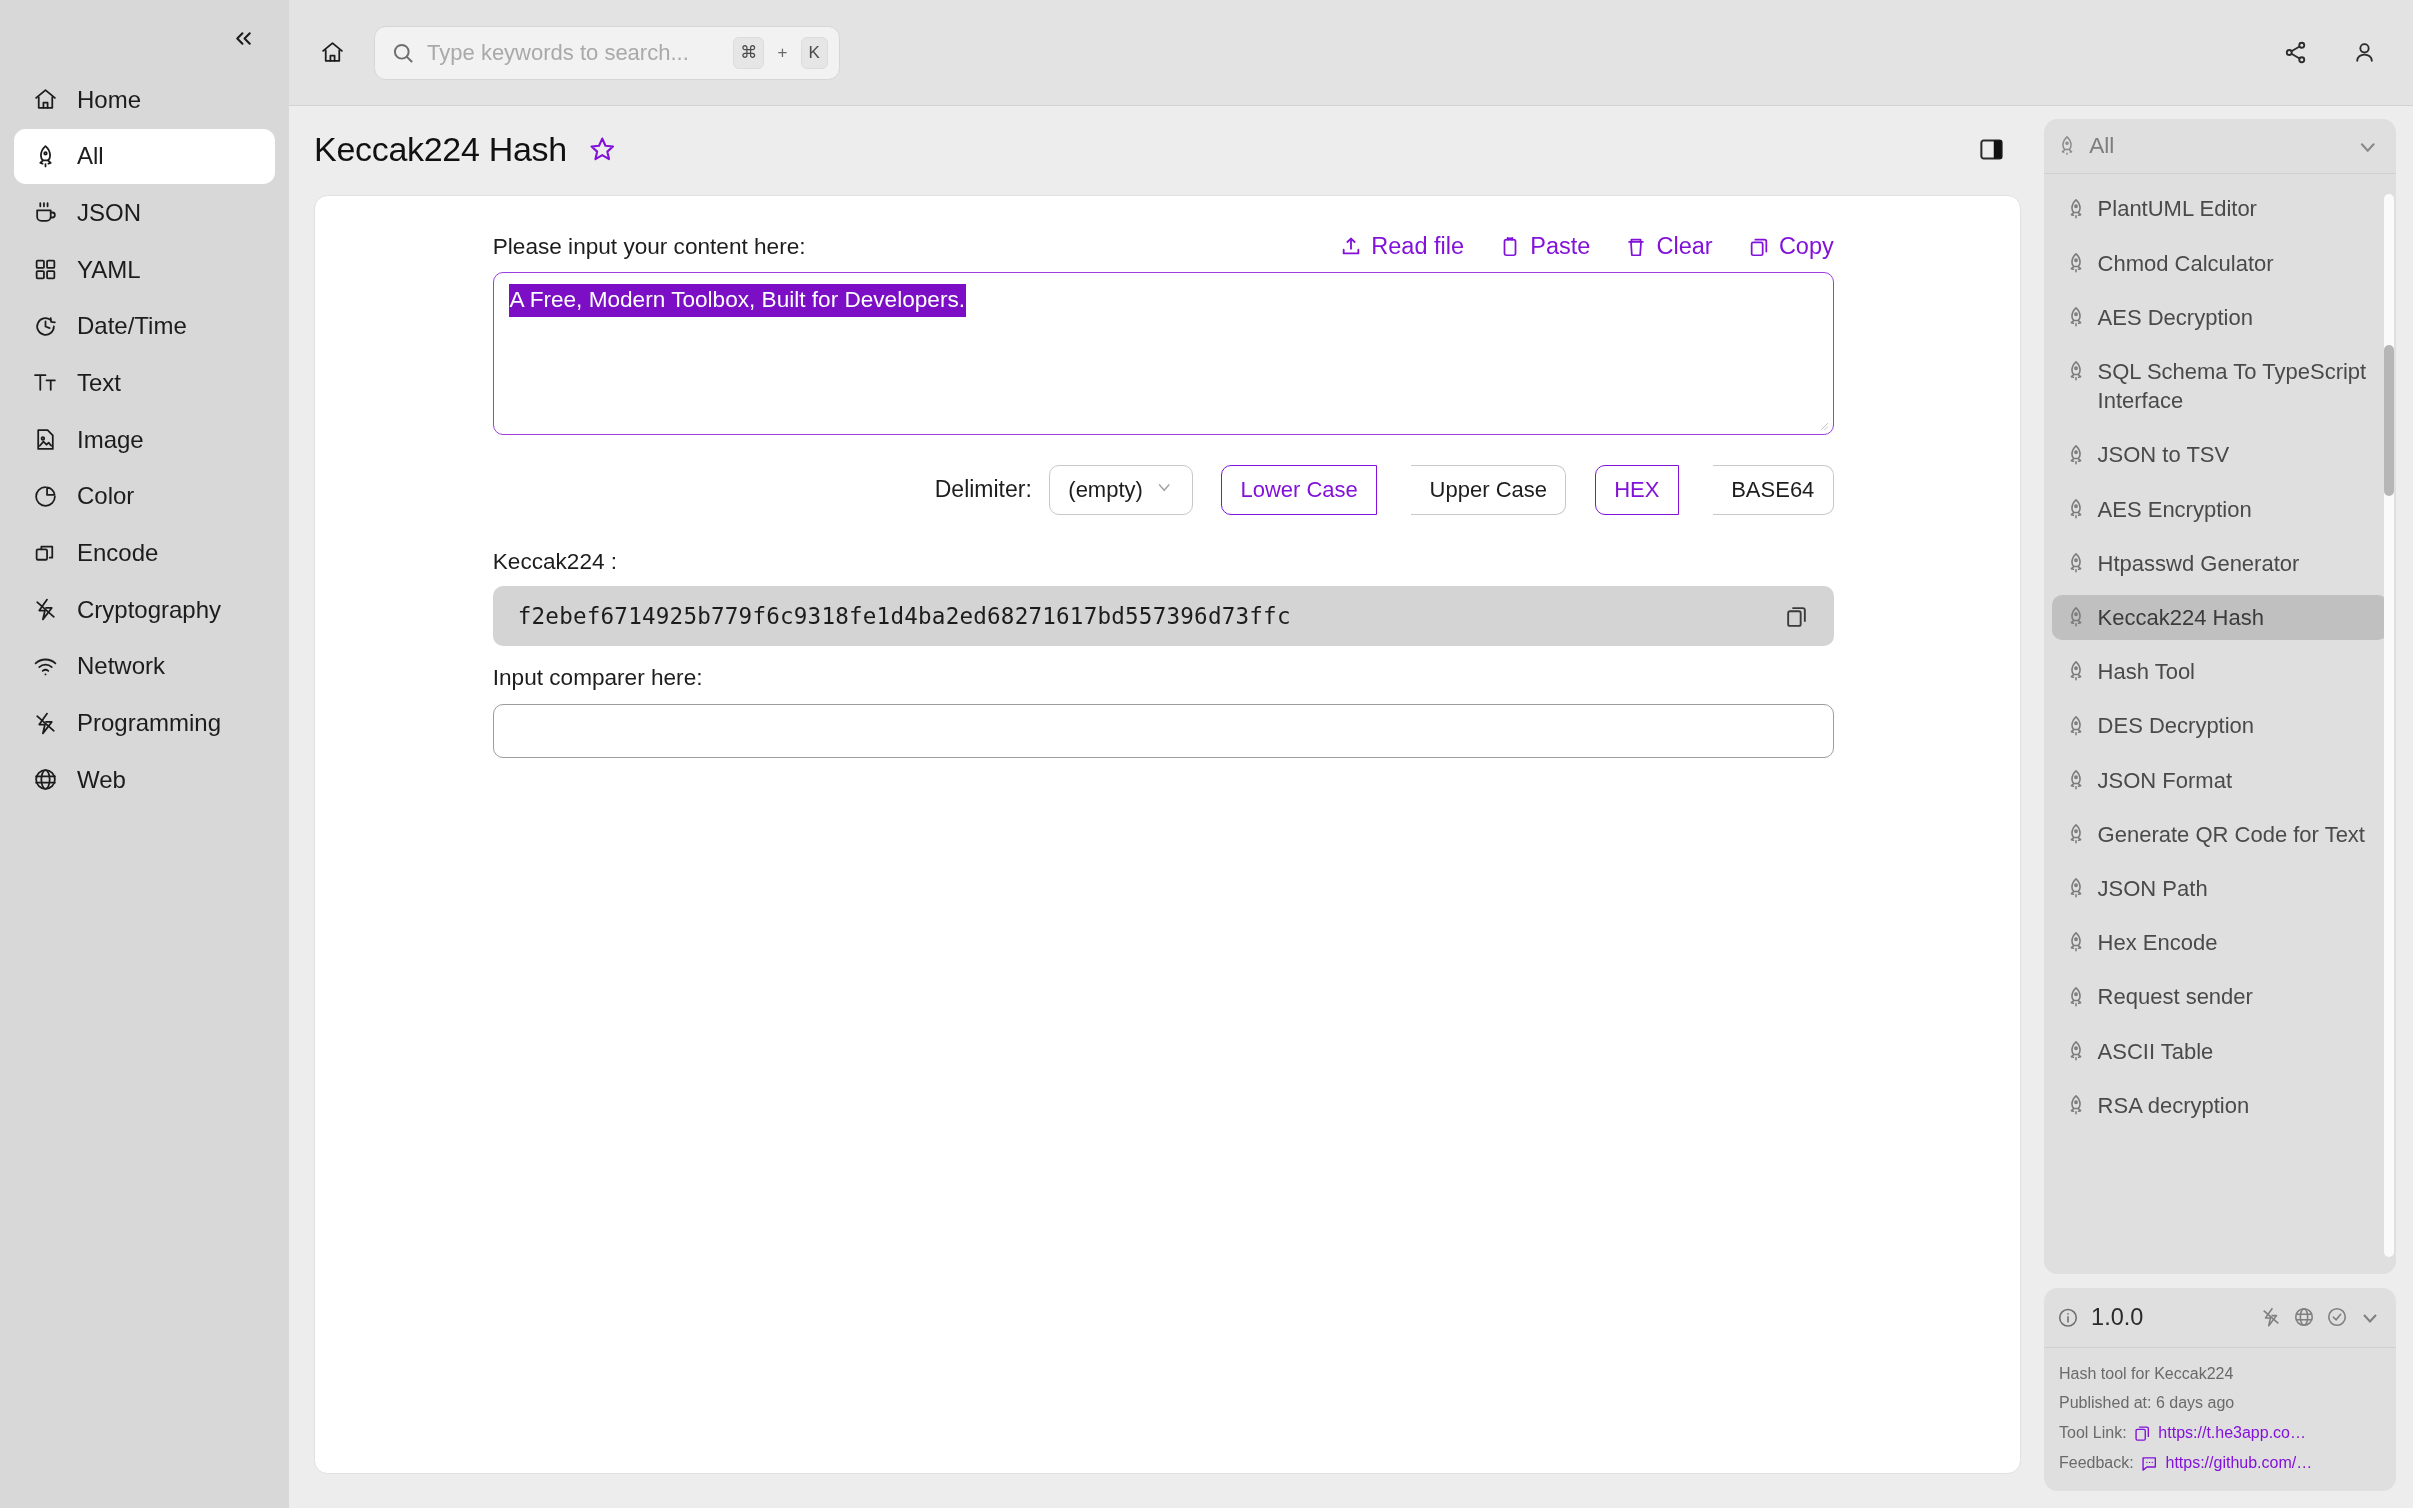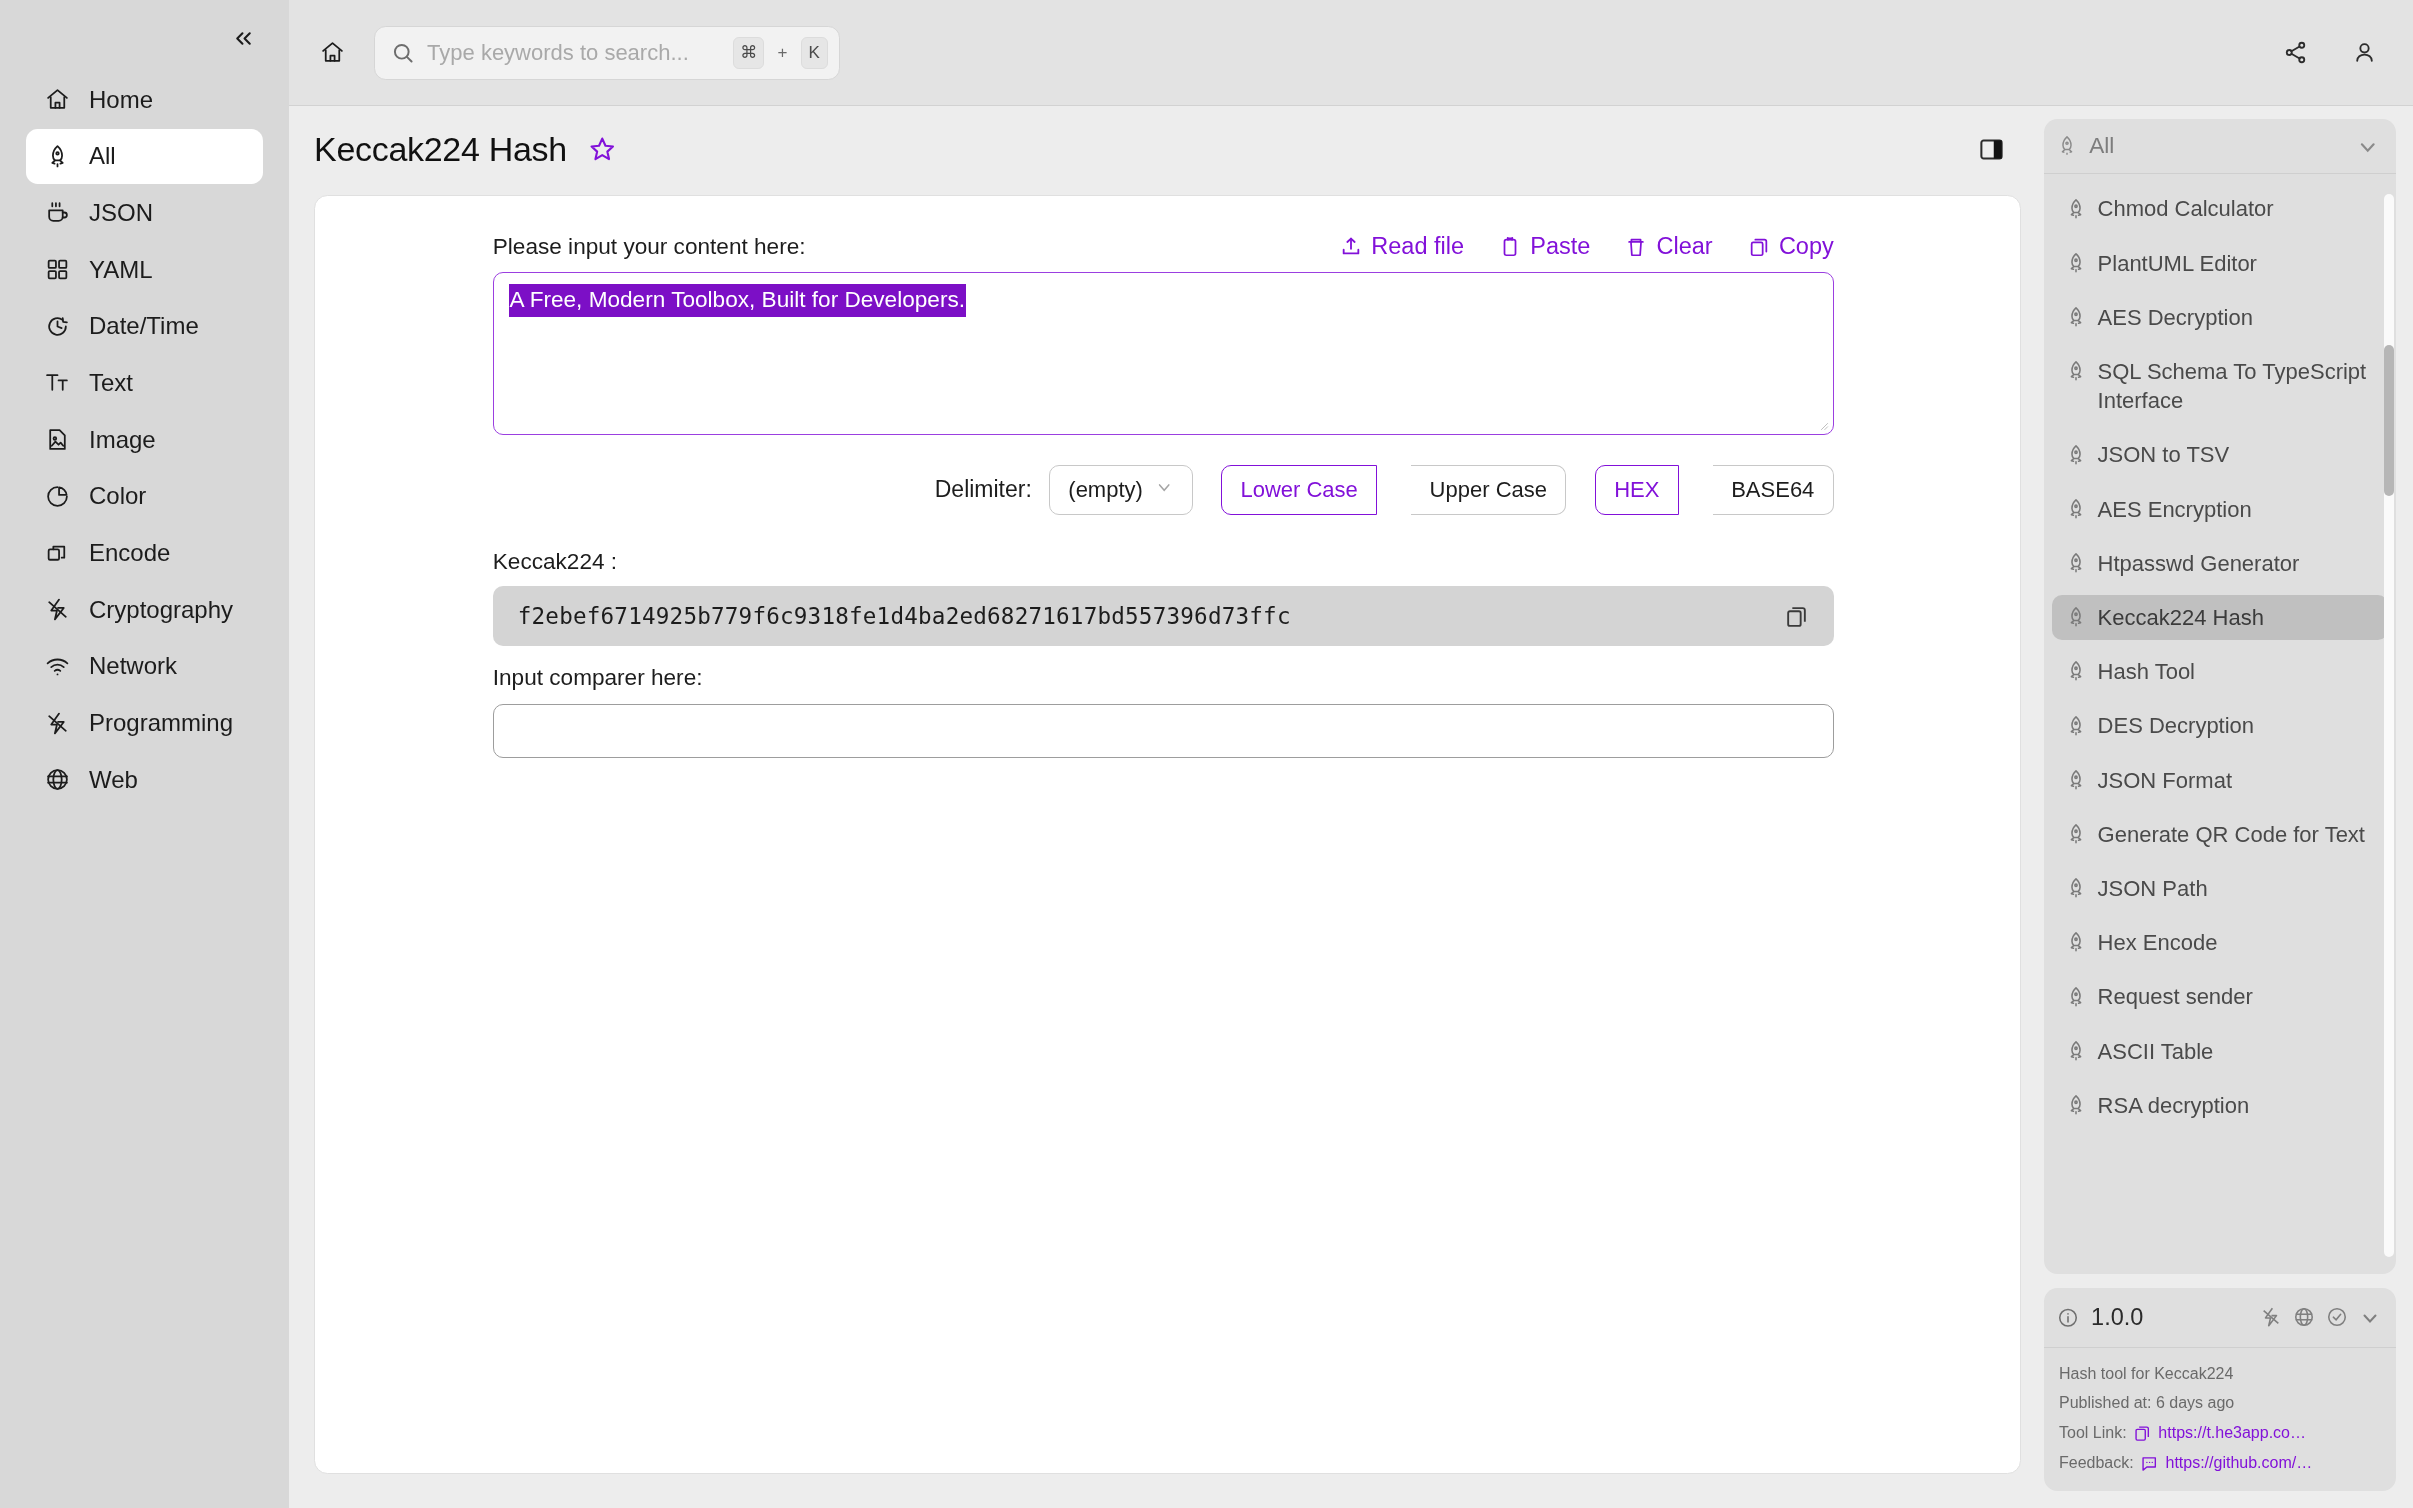--- a/index.html
+++ b/index.html
@@ -14,21 +14,21 @@
   
   #left-sidebar {
     width: 289px; height: 1508px;
     background: #d8d8d8;
     flex: 0 0 289px;
     padding-top: 15px;
     position: relative;
   }
   .collapse-row { height: 47px; display: flex; align-items: center; justify-content: flex-end; padding-right: 28.5px; }
   .collapse-btn { width: 35px; height: 35px; display: flex; align-items: center; justify-content: center; cursor: pointer; color: #1b1b1b; }
-  .nav-list { margin-top: 10px; padding: 0 26px; }
+  .nav-list { margin-top: 10px; padding: 0 14px; }
   .nav-item {
     display: flex; align-items: center; gap: 17.6px;
     height: 55px; padding: 0 18.4px; border-radius: 11.7px;
     color: #1c1c1c; font-size: 24px; cursor: pointer; margin-bottom: 1.7px;
   }
   .nav-item.active { background: #ffffff; }
   .nav-ico { width: 27px; height: 27px; display: flex; align-items: center; justify-content: center; flex: 0 0 27px; }
   .nav-ico svg { width: 25px; height: 25px; display: block; }
 
   
@@ -505,32 +505,32 @@
           <div id="tools-items">
               <div class="tool-item">
                 <span class="rocket">
                   <svg viewBox="0 0 24 24" width="25" height="25" fill="none" stroke="currentColor" stroke-width="1.7" stroke-linecap="round" stroke-linejoin="round">
                     <path d="M12 2c3 2.6 4.4 6 4.4 9.2 0 2-.8 3.6-2 4.6H9.6c-1.2-1-2-2.6-2-4.6C7.6 8 9 4.6 12 2Z"></path>
                     <circle cx="12" cy="9" r="1.2"></circle>
                     <path d="M9.6 15.8 7 18.2l2.2.7M14.4 15.8 17 18.2l-2.2.7"></path>
                     <path d="M12 19.3v2.2"></path>
                   </svg>
                 </span>
+                <span>PlantUML Editor</span>
+              </div>
+              <div class="tool-item">
+                <span class="rocket">
+                  <svg viewBox="0 0 24 24" width="25" height="25" fill="none" stroke="currentColor" stroke-width="1.7" stroke-linecap="round" stroke-linejoin="round">
+                    <path d="M12 2c3 2.6 4.4 6 4.4 9.2 0 2-.8 3.6-2 4.6H9.6c-1.2-1-2-2.6-2-4.6C7.6 8 9 4.6 12 2Z"></path>
+                    <circle cx="12" cy="9" r="1.2"></circle>
+                    <path d="M9.6 15.8 7 18.2l2.2.7M14.4 15.8 17 18.2l-2.2.7"></path>
+                    <path d="M12 19.3v2.2"></path>
+                  </svg>
+                </span>
                 <span>Chmod Calculator</span>
-              </div>
-              <div class="tool-item">
-                <span class="rocket">
-                  <svg viewBox="0 0 24 24" width="25" height="25" fill="none" stroke="currentColor" stroke-width="1.7" stroke-linecap="round" stroke-linejoin="round">
-                    <path d="M12 2c3 2.6 4.4 6 4.4 9.2 0 2-.8 3.6-2 4.6H9.6c-1.2-1-2-2.6-2-4.6C7.6 8 9 4.6 12 2Z"></path>
-                    <circle cx="12" cy="9" r="1.2"></circle>
-                    <path d="M9.6 15.8 7 18.2l2.2.7M14.4 15.8 17 18.2l-2.2.7"></path>
-                    <path d="M12 19.3v2.2"></path>
-                  </svg>
-                </span>
-                <span>PlantUML Editor</span>
               </div>
               <div class="tool-item">
                 <span class="rocket">
                   <svg viewBox="0 0 24 24" width="25" height="25" fill="none" stroke="currentColor" stroke-width="1.7" stroke-linecap="round" stroke-linejoin="round">
                     <path d="M12 2c3 2.6 4.4 6 4.4 9.2 0 2-.8 3.6-2 4.6H9.6c-1.2-1-2-2.6-2-4.6C7.6 8 9 4.6 12 2Z"></path>
                     <circle cx="12" cy="9" r="1.2"></circle>
                     <path d="M9.6 15.8 7 18.2l2.2.7M14.4 15.8 17 18.2l-2.2.7"></path>
                     <path d="M12 19.3v2.2"></path>
                   </svg>
                 </span>

